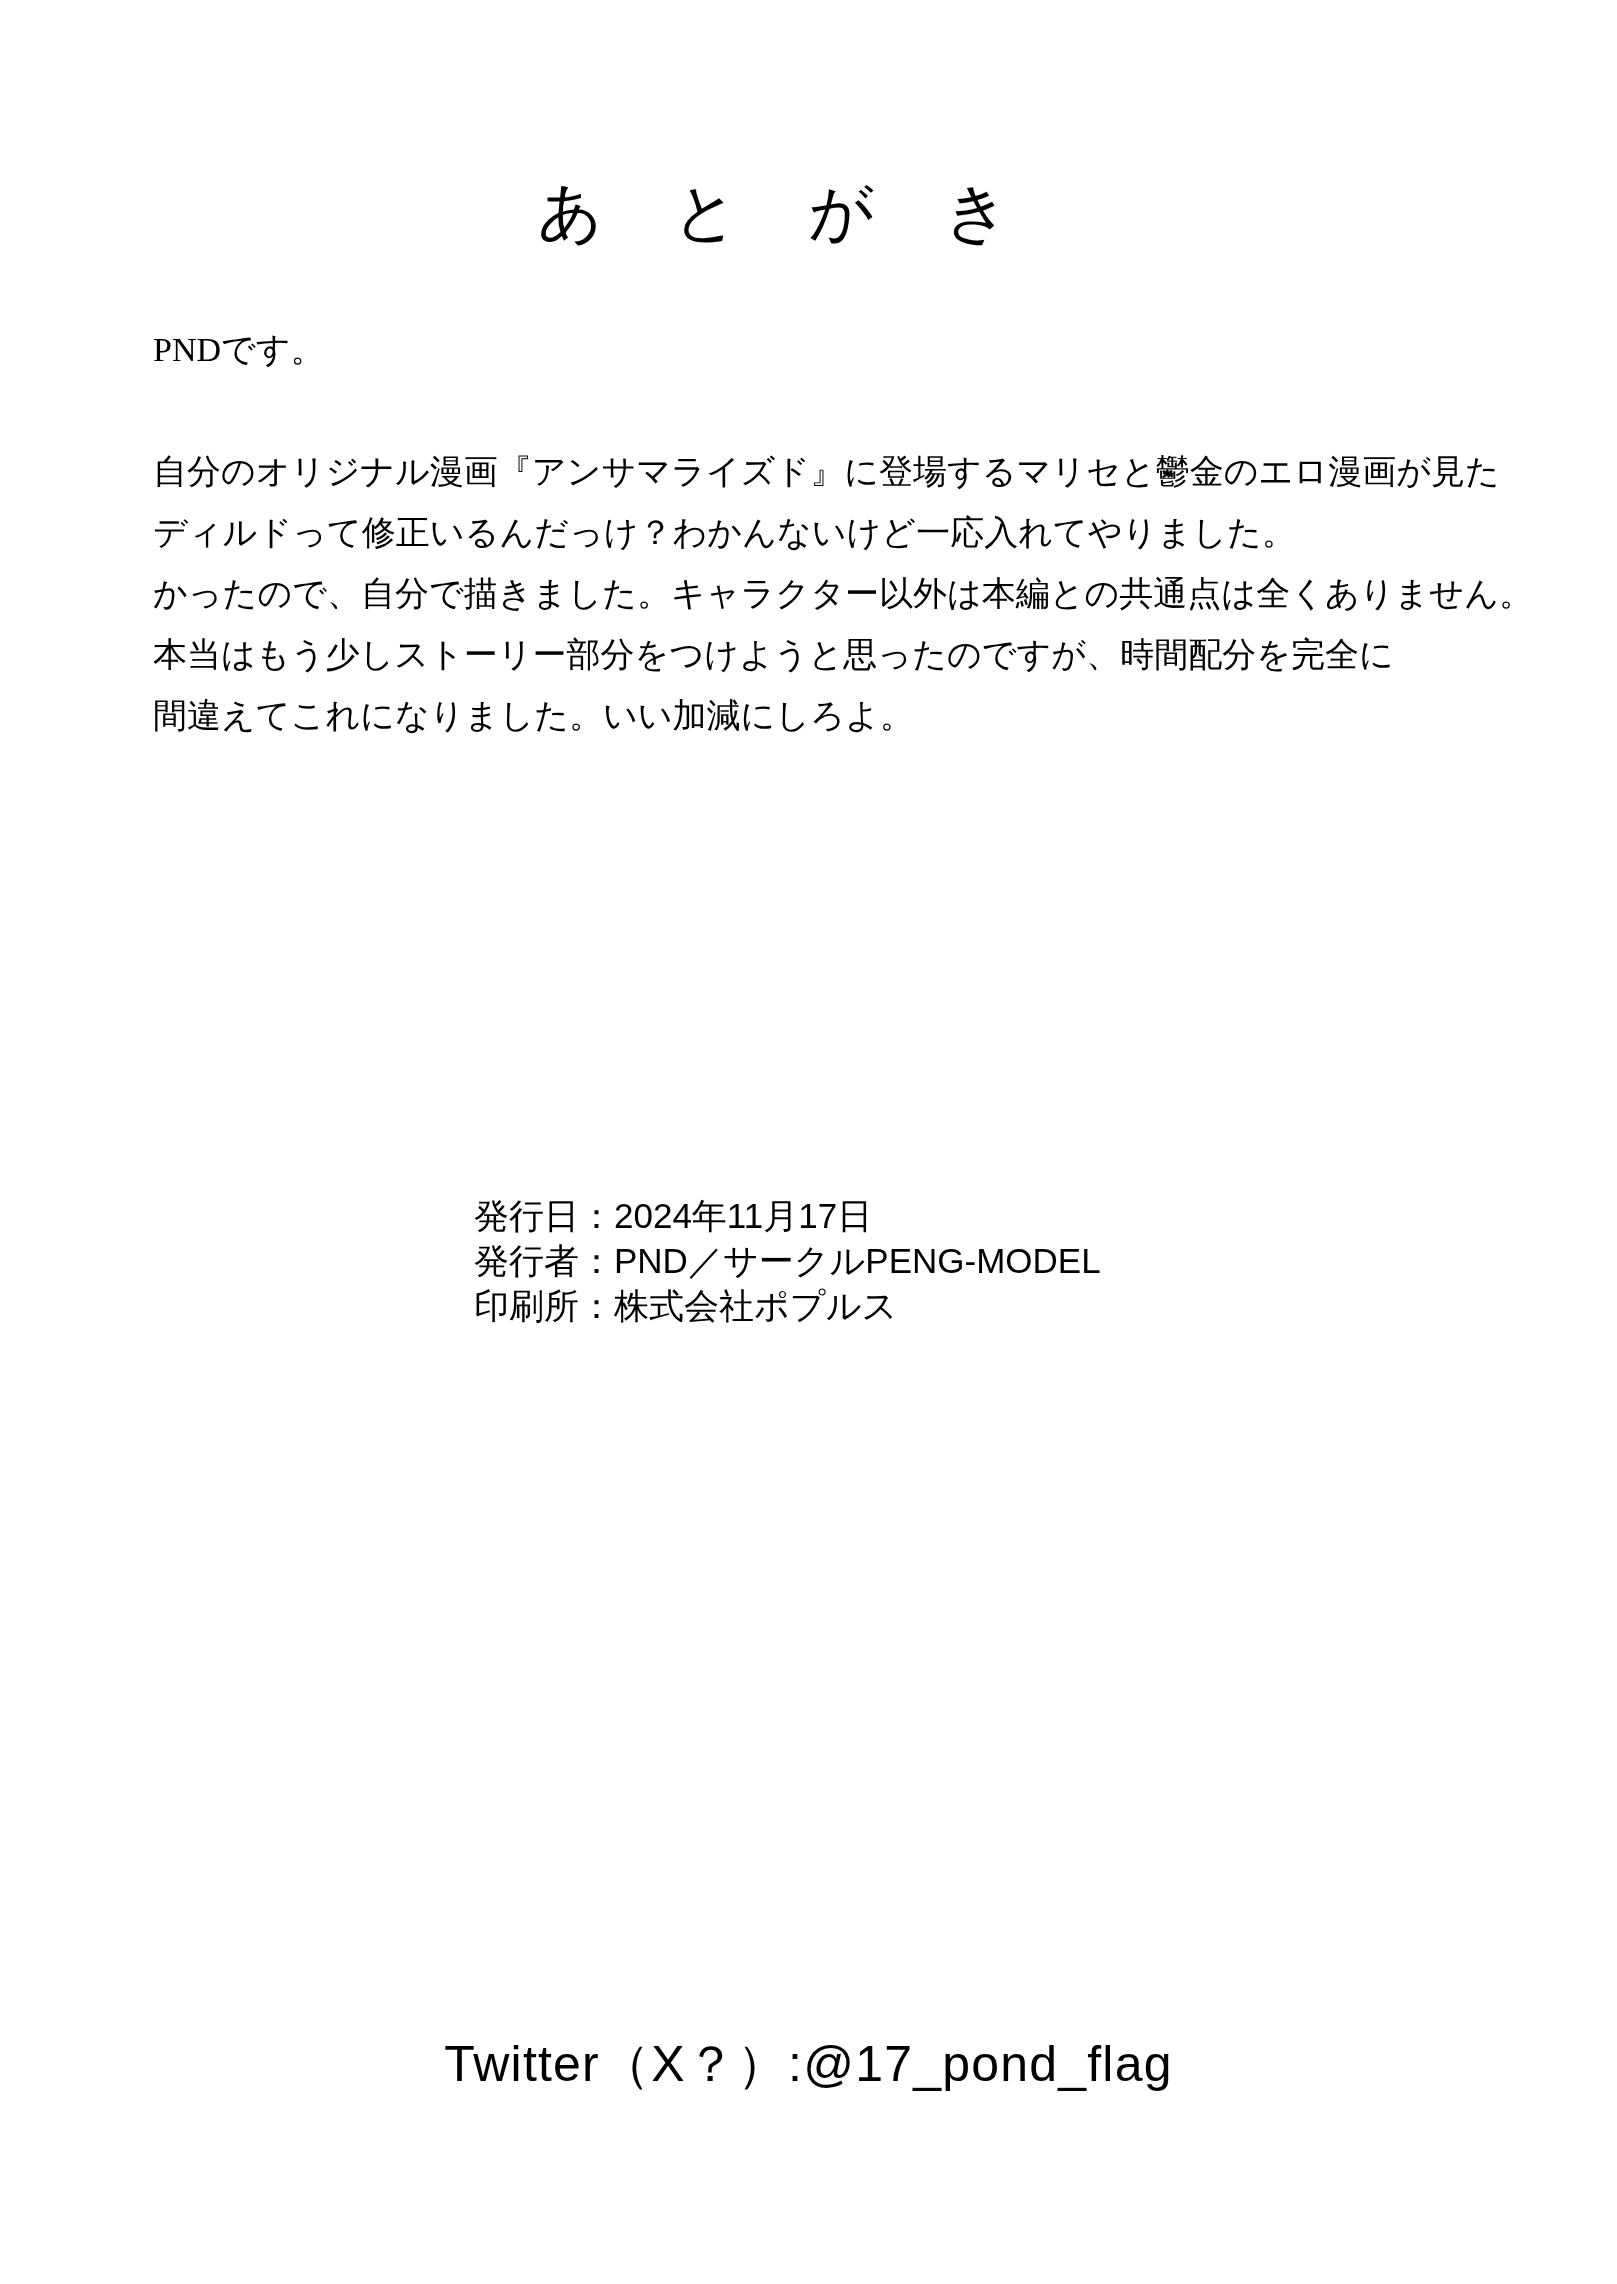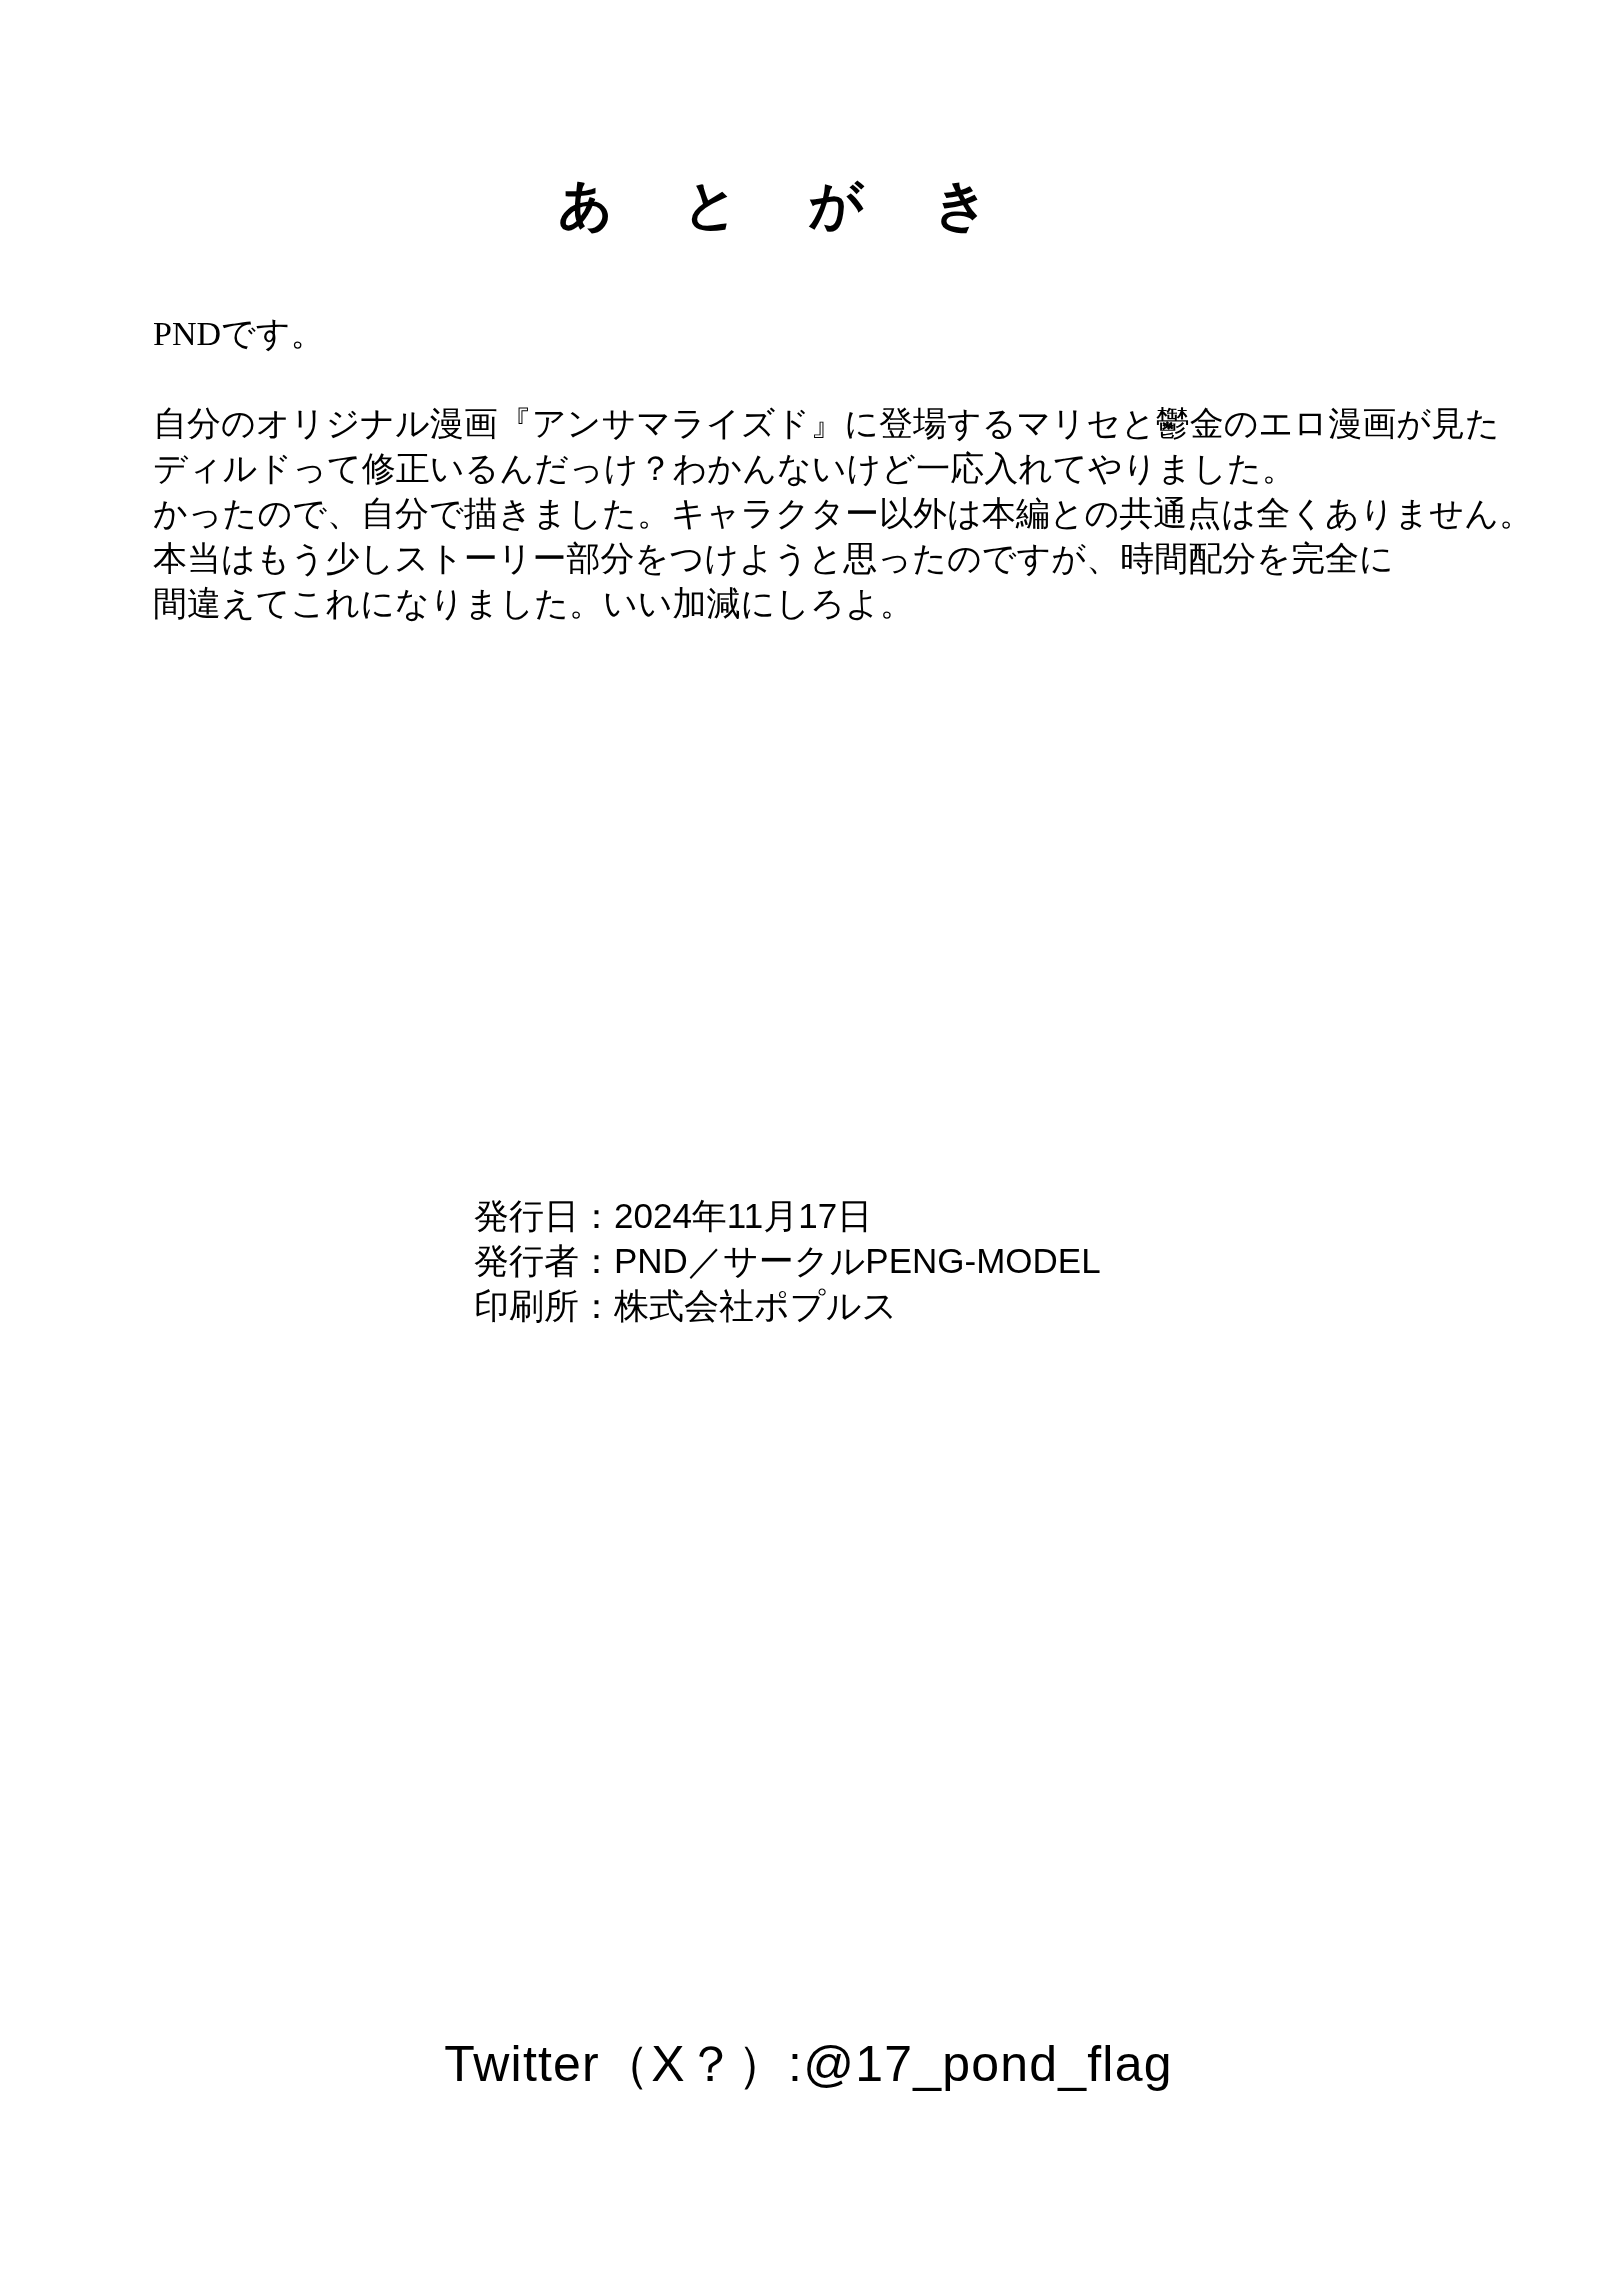--- a/index.html
+++ b/index.html
@@ -12,37 +12,37 @@
     color: #000000;
     overflow: hidden;
   }
   .title {
     position: absolute;
     top: 169px;
     left: 0;
     width: 100%;
     text-align: center;
     font-family: "Liberation Serif", "DejaVu Serif", serif;
-    font-weight: 700;
-    font-size: 54px;
+    font-weight: 400;
+    font-size: 64px;
     letter-spacing: 70px;
     white-space: nowrap;
   }
   .letter {
     position: absolute;
     left: 153px;
     top: 311px;
     width: 1368px;
     font-family: "Liberation Serif", "DejaVu Serif", serif;
     font-size: 34px;
     line-height: 45px;
     font-weight: 500;
     white-space: nowrap;
   }
-  .letter .line { min-height: 45px; }
+  .letter .line { min-height: 45px; margin-top: 16px; }
   .colophon {
     position: absolute;
     left: 474px;
     top: 1193px;
     font-family: "Liberation Sans", "DejaVu Sans", sans-serif;
     font-size: 35px;
     line-height: 45px;
     font-weight: 500;
     white-space: nowrap;
   }

